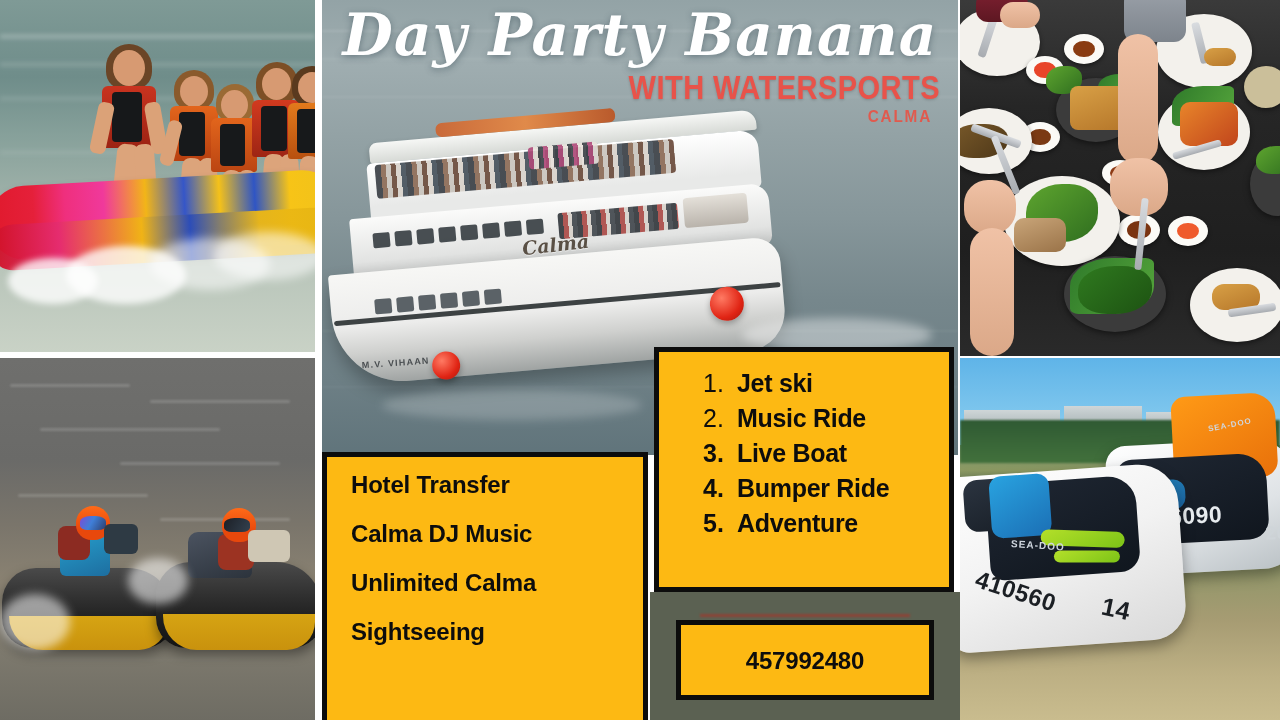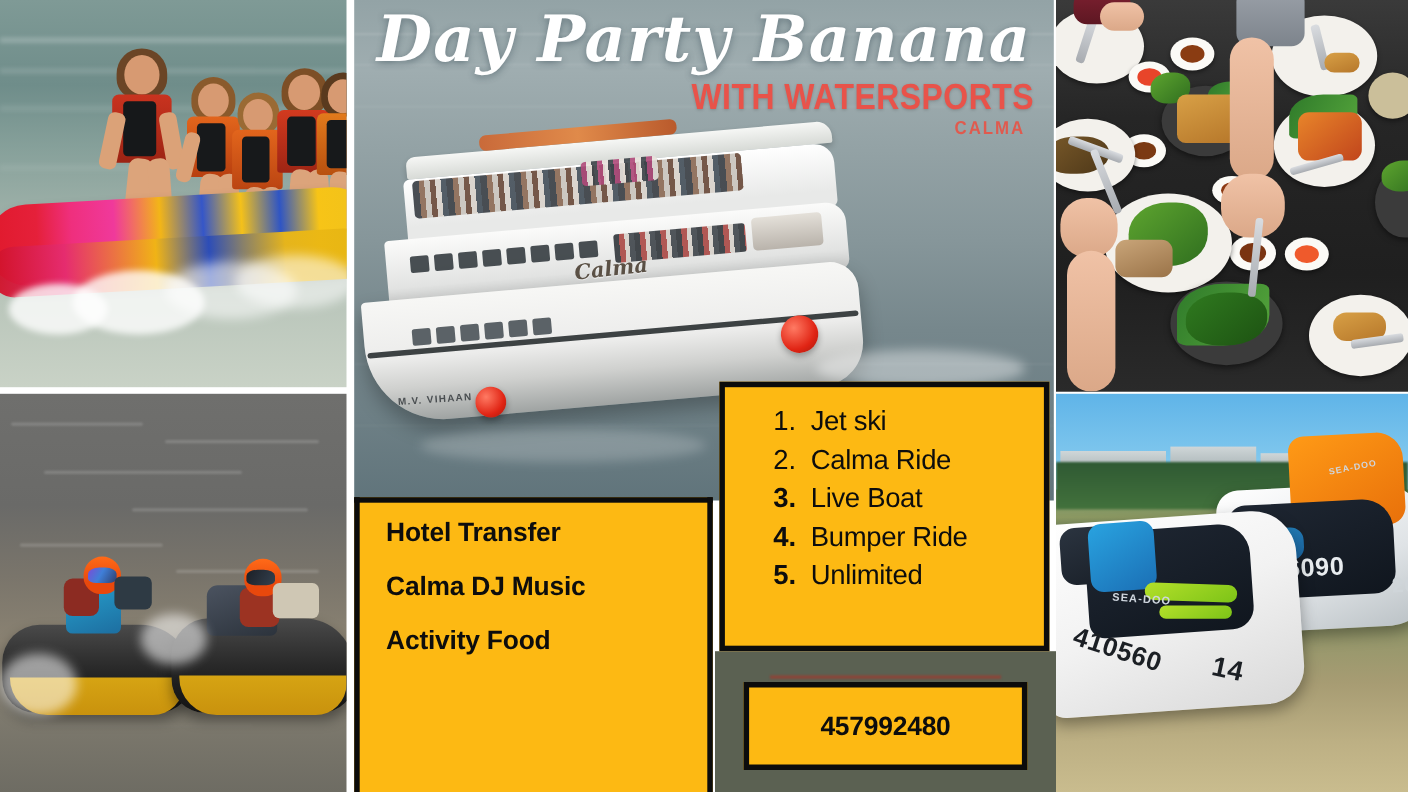--- a/index.html
+++ b/index.html
@@ -130,21 +130,21 @@
   .ypanel{position:absolute;background:#FDB913;border:5px solid #0c0c0c;box-sizing:border-box;}
 
   #panel-amenities{left:322px;top:452px;width:326px;height:268px;border-bottom:none;
     padding:16px 0 0 24px;}
   #panel-amenities .row{font-size:24px;font-weight:700;color:#0d0d0d;line-height:24px;margin-bottom:25px;letter-spacing:-.2px;}
 
   #panel-activities{left:654px;top:347px;width:300px;height:245px;padding:18px 0 0 0;}
   #panel-activities .arow{display:flex;align-items:baseline;font-size:25px;color:#0d0d0d;line-height:26px;margin-bottom:9px;padding-left:44px;}
   #panel-activities .idx{min-width:34px;font-weight:400;}
   #panel-activities .arow.bold .idx{font-weight:700;}
-  #panel-activities .lbl{font-weight:400;letter-spacing:-.3px;}
+  #panel-activities .lbl{font-weight:700;letter-spacing:-.3px;}
 
   #panel-booking{left:676px;top:620px;width:258px;height:80px;
     display:flex;flex-direction:column;align-items:center;justify-content:center;}
   #panel-booking .bk-line{font-size:24px;font-weight:700;color:#0d0d0d;line-height:31px;letter-spacing:-.2px;}
 
   .redsmudge{position:absolute;left:700px;top:614px;width:210px;height:3px;background:rgba(190,40,30,.5);filter:blur(1px);}
 </style>
 </head>
 <body>
 
@@ -400,43 +400,44 @@
     <div class="hero-sub" style="left:10px;top:70px;width:608px;">WITH WATERSPORTS</div>
     <div class="hero-brand" style="left:10px;top:107px;width:600px;">CALMA</div>
   </div>
 
   <div id="olive-backdrop"></div>
   <div class="redsmudge"></div>
 
   <div class="ypanel" id="panel-amenities">
     <div class="row">Hotel Transfer</div>
     <div class="row">Calma DJ Music</div>
-    <div class="row">Activity Food</div>
+    <div class="row">Unlimited Calma</div>
+    <div class="row">Sightseeing</div>
   </div>
 
   <div class="ypanel" id="panel-activities">
     <div class="arow">
       <span class="idx">1.</span>
       <span class="lbl">Jet ski</span>
     </div>
     <div class="arow">
       <span class="idx">2.</span>
-      <span class="lbl">Calma Ride</span>
+      <span class="lbl">Music Ride</span>
     </div>
     <div class="arow bold">
       <span class="idx">3.</span>
       <span class="lbl">Live Boat</span>
     </div>
     <div class="arow bold">
       <span class="idx">4.</span>
       <span class="lbl">Bumper Ride</span>
     </div>
     <div class="arow bold">
       <span class="idx">5.</span>
-      <span class="lbl">Unlimited</span>
+      <span class="lbl">Adventure</span>
     </div>
   </div>
 
   <div class="ypanel" id="panel-booking">
     <div class="bk-line">457992480</div>
   </div>
 
 </div>
 
 </body></html>

